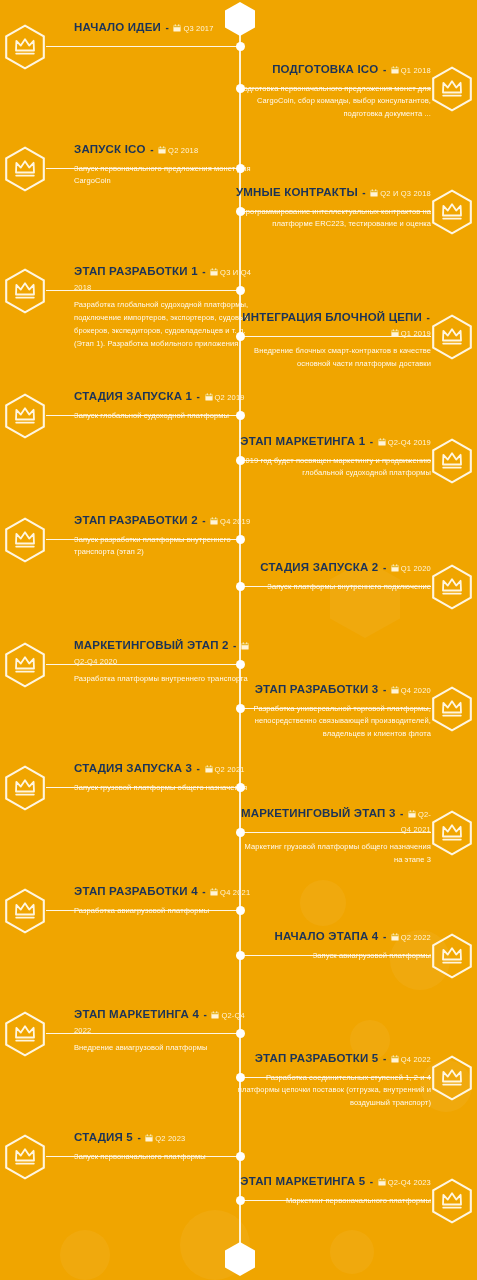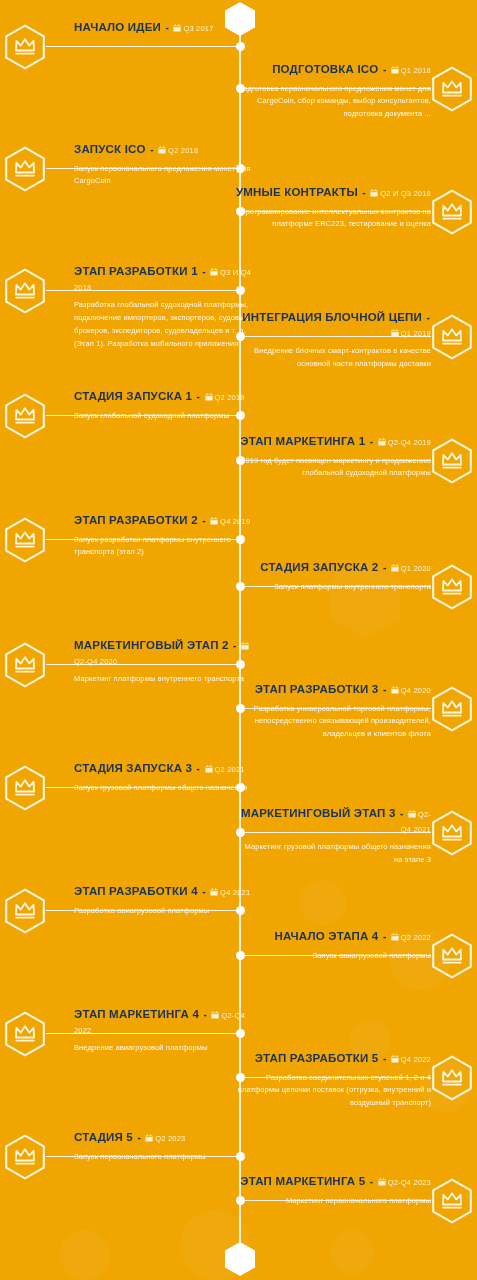--- a/index.html
+++ b/index.html
@@ -361,41 +361,41 @@
         </div>
         <div class="connector" style="top: 26px;"></div>
         <div class="node" style="top: 22px;"></div>
         <div class="entry-body">
           <div class="entry-title"><span>СТАДИЯ ЗАПУСКА 2</span> <span class="title-sep">-</span> <span class="cal-icon"><svg width="8" height="8" viewBox="0 0 10 10" xmlns="http://www.w3.org/2000/svg">
                 <rect x="0.5" y="1.6" width="9" height="7.9" rx="0.8" fill="#fff4d8"></rect>
                 <rect x="0.5" y="1.6" width="9" height="2.4" rx="0.8" fill="#e8b92f"></rect>
                 <rect x="2.2" y="0.2" width="1.2" height="2.4" rx="0.5" fill="#fff4d8"></rect>
                 <rect x="6.6" y="0.2" width="1.2" height="2.4" rx="0.5" fill="#fff4d8"></rect>
               </svg></span><span class="entry-date">Q1 2020</span></div>
-          <div class="entry-desc">Запуск платформы внутреннего транспорта</div>
+          <div class="entry-desc">Запуск платформы внутреннего подключение</div>
         </div>
       </div>
       <div class="entry left" style="top: 638px;">
         <div class="hex" style="top: 4px;">
           <svg viewBox="0 0 42 46" xmlns="http://www.w3.org/2000/svg">
             <polygon points="21,1.6 39.8,12.4 39.8,33.6 21,44.4 2.2,33.6 2.2,12.4" fill="none" stroke="#fff6e0" stroke-width="2.1"></polygon>
             <path d="M12 26.5 L12.4 16.8 L16.8 21.6 L21 15.2 L25.2 21.6 L29.6 16.8 L30 26.5 Z" fill="none" stroke="#fff6e0" stroke-width="1.8" stroke-linejoin="round"></path>
             <line x1="12.2" y1="29.6" x2="29.8" y2="29.6" stroke="#fff6e0" stroke-width="1.8" stroke-linecap="round"></line>
           </svg>
         </div>
         <div class="connector" style="top: 26px;"></div>
         <div class="node" style="top: 22px;"></div>
         <div class="entry-body">
           <div class="entry-title"><span>МАРКЕТИНГОВЫЙ ЭТАП 2</span> <span class="title-sep">-</span> <span class="cal-icon"><svg width="8" height="8" viewBox="0 0 10 10" xmlns="http://www.w3.org/2000/svg">
                 <rect x="0.5" y="1.6" width="9" height="7.9" rx="0.8" fill="#fff4d8"></rect>
                 <rect x="0.5" y="1.6" width="9" height="2.4" rx="0.8" fill="#e8b92f"></rect>
                 <rect x="2.2" y="0.2" width="1.2" height="2.4" rx="0.5" fill="#fff4d8"></rect>
                 <rect x="6.6" y="0.2" width="1.2" height="2.4" rx="0.5" fill="#fff4d8"></rect>
               </svg></span><span class="entry-date">Q2-Q4 2020</span></div>
-          <div class="entry-desc">Маркетинг платформы внутреннего транспорта</div>
+          <div class="entry-desc">Разработка платформы внутреннего транспорта</div>
         </div>
       </div>
       <div class="entry right" style="top: 682px;">
         <div class="hex" style="top: 4px;">
           <svg viewBox="0 0 42 46" xmlns="http://www.w3.org/2000/svg">
             <polygon points="21,1.6 39.8,12.4 39.8,33.6 21,44.4 2.2,33.6 2.2,12.4" fill="none" stroke="#fff6e0" stroke-width="2.1"></polygon>
             <path d="M12 26.5 L12.4 16.8 L16.8 21.6 L21 15.2 L25.2 21.6 L29.6 16.8 L30 26.5 Z" fill="none" stroke="#fff6e0" stroke-width="1.8" stroke-linejoin="round"></path>
             <line x1="12.2" y1="29.6" x2="29.8" y2="29.6" stroke="#fff6e0" stroke-width="1.8" stroke-linecap="round"></line>
           </svg>
         </div>

